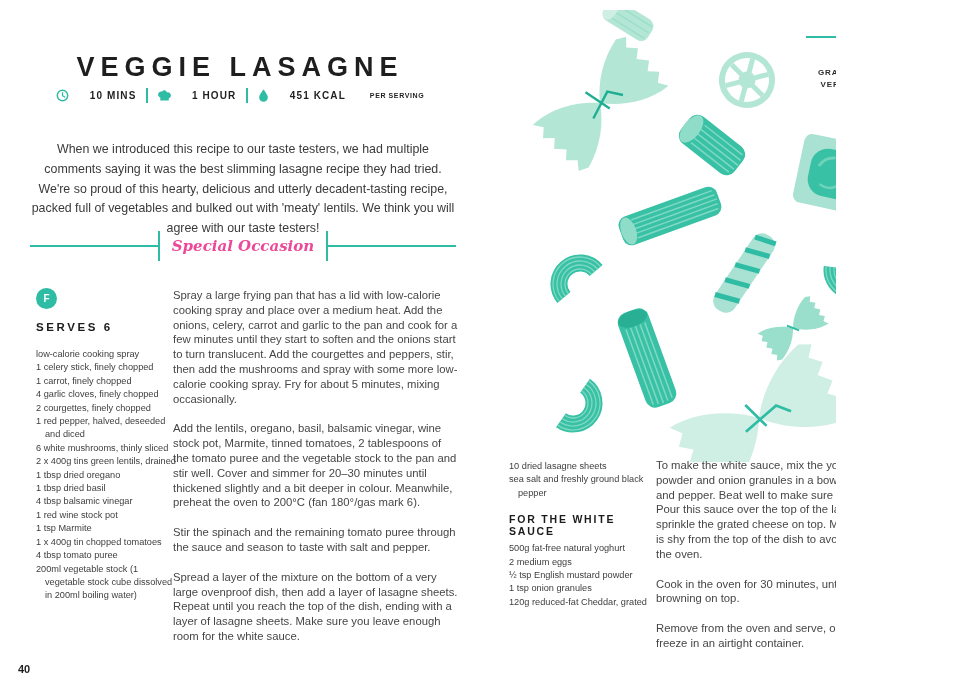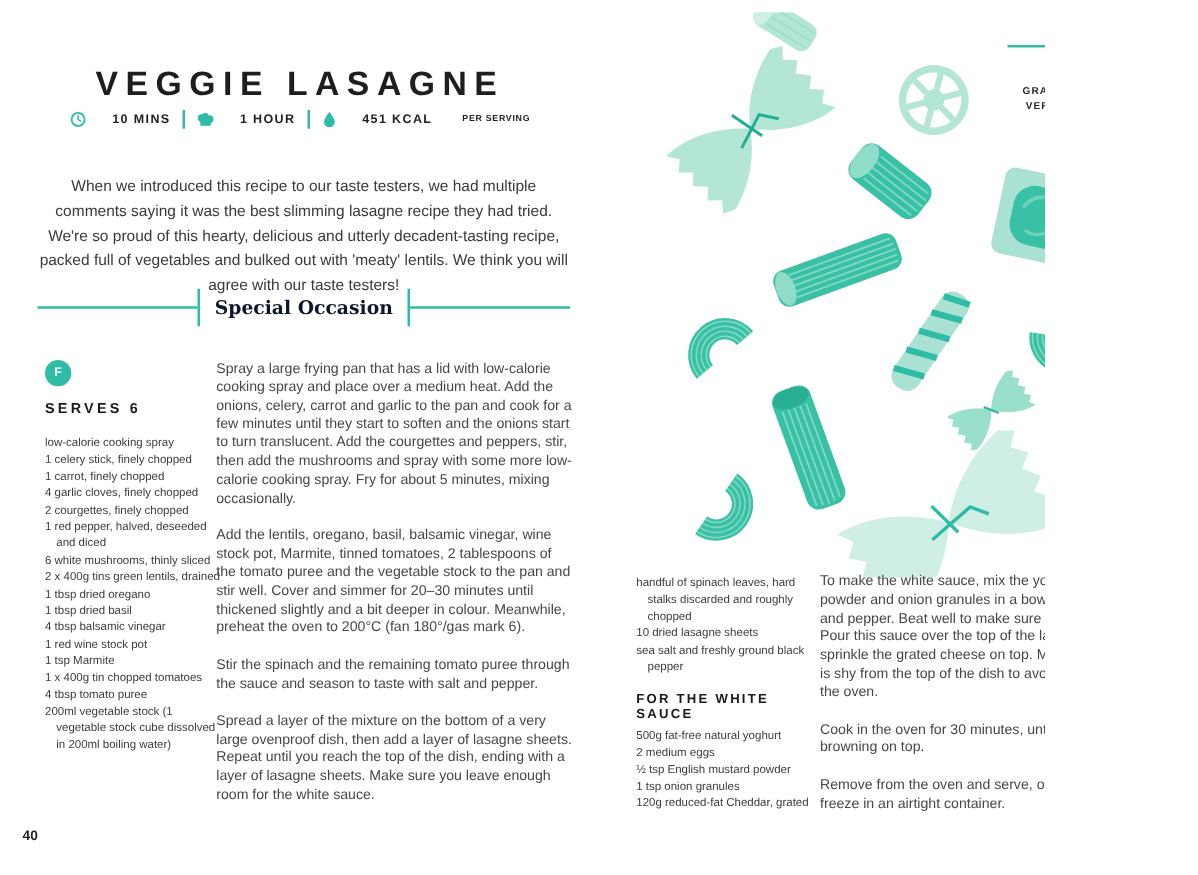--- a/index.html
+++ b/index.html
@@ -12,22 +12,22 @@
     font-size:27px;font-weight:700;letter-spacing:6px;color:#1e1e1e;}
   .meta{position:absolute;left:28px;top:88px;width:424px;display:flex;justify-content:center;align-items:center;gap:10px;}
   .meta-item{display:flex;align-items:center;gap:21px;font-size:10px;font-weight:700;letter-spacing:1.1px;color:#1f1f1f;}
   .meta-sep{width:1.5px;height:15px;background:var(--teal);}
   .meta-small{font-size:7px;letter-spacing:0.6px;margin-left:3px;color:#1f1f1f;}
   .intro{position:absolute;left:28px;top:128px;width:430px;text-align:center;
     font-size:12.4px;line-height:19.6px;color:#3a3a3a;}
   .occasion{position:absolute;left:30px;top:231px;width:426px;display:flex;align-items:center;}
   .occ-line{flex:1;height:2px;background:var(--teal);}
   .occ-tick{width:2px;height:30px;background:var(--teal);}
-  .occ-text{font-family:"DejaVu Serif",serif;font-weight:700;font-size:15px;
-    color:#0f172a;padding:0 12px;white-space:nowrap;}
+  .occ-text{font-family:"DejaVu Serif",serif;font-style:italic;font-weight:700;font-size:15px;
+    color:#ec4899;padding:0 12px;white-space:nowrap;}
   .badge-f{position:absolute;left:36px;top:288px;width:21px;height:21px;border-radius:50%;
     background:var(--teal);color:#fff;font-size:10px;font-weight:700;
     display:flex;align-items:center;justify-content:center;}
   .serves{position:absolute;left:36px;top:321px;font-size:11.5px;font-weight:700;letter-spacing:2.6px;color:#1b1b1b;}
   .ing-col{position:absolute;left:36px;top:348px;width:142px;}
   ul.ing{list-style:none;margin:0;padding:0;font-size:9.2px;line-height:13.4px;color:#3d3d3d;}
   ul.ing li{padding-left:9px;text-indent:-9px;}
   .method-col{position:absolute;left:173px;top:288px;width:286px;font-size:11.3px;line-height:14.8px;color:#464646;}
   .method-col p,.method-col2 p{margin:0 0 15px 0;}
   .pageno{position:absolute;font-size:11px;font-weight:700;color:#1f1f1f;}
@@ -269,21 +269,20 @@
     <circle cx="460" cy="248" r="14" fill="#8fd9c4"></circle>
   </svg>
 
   <div class="tip-box">
     <div class="tip-label">Tip</div>
     <div class="tip-text">GRATE CHEESE WITH A VERY FINE GRATER TO MAKE IT GO MUCH FURTHER.</div>
   </div>
 
   <div class="ing-col2">
     <ul class="ing">
-      <li>handful of spinach leaves, hard stalks discarded and roughly chopped</li>
       <li>10 dried lasagne sheets</li>
       <li>sea salt and freshly ground black pepper</li>
     </ul>
     <div class="ws-head">FOR THE WHITE SAUCE</div>
     <ul class="ing">
       <li>500g fat-free natural yoghurt</li>
       <li>2 medium eggs</li>
       <li>½ tsp English mustard powder</li>
       <li>1 tsp onion granules</li>
       <li>120g reduced-fat Cheddar, grated</li>

